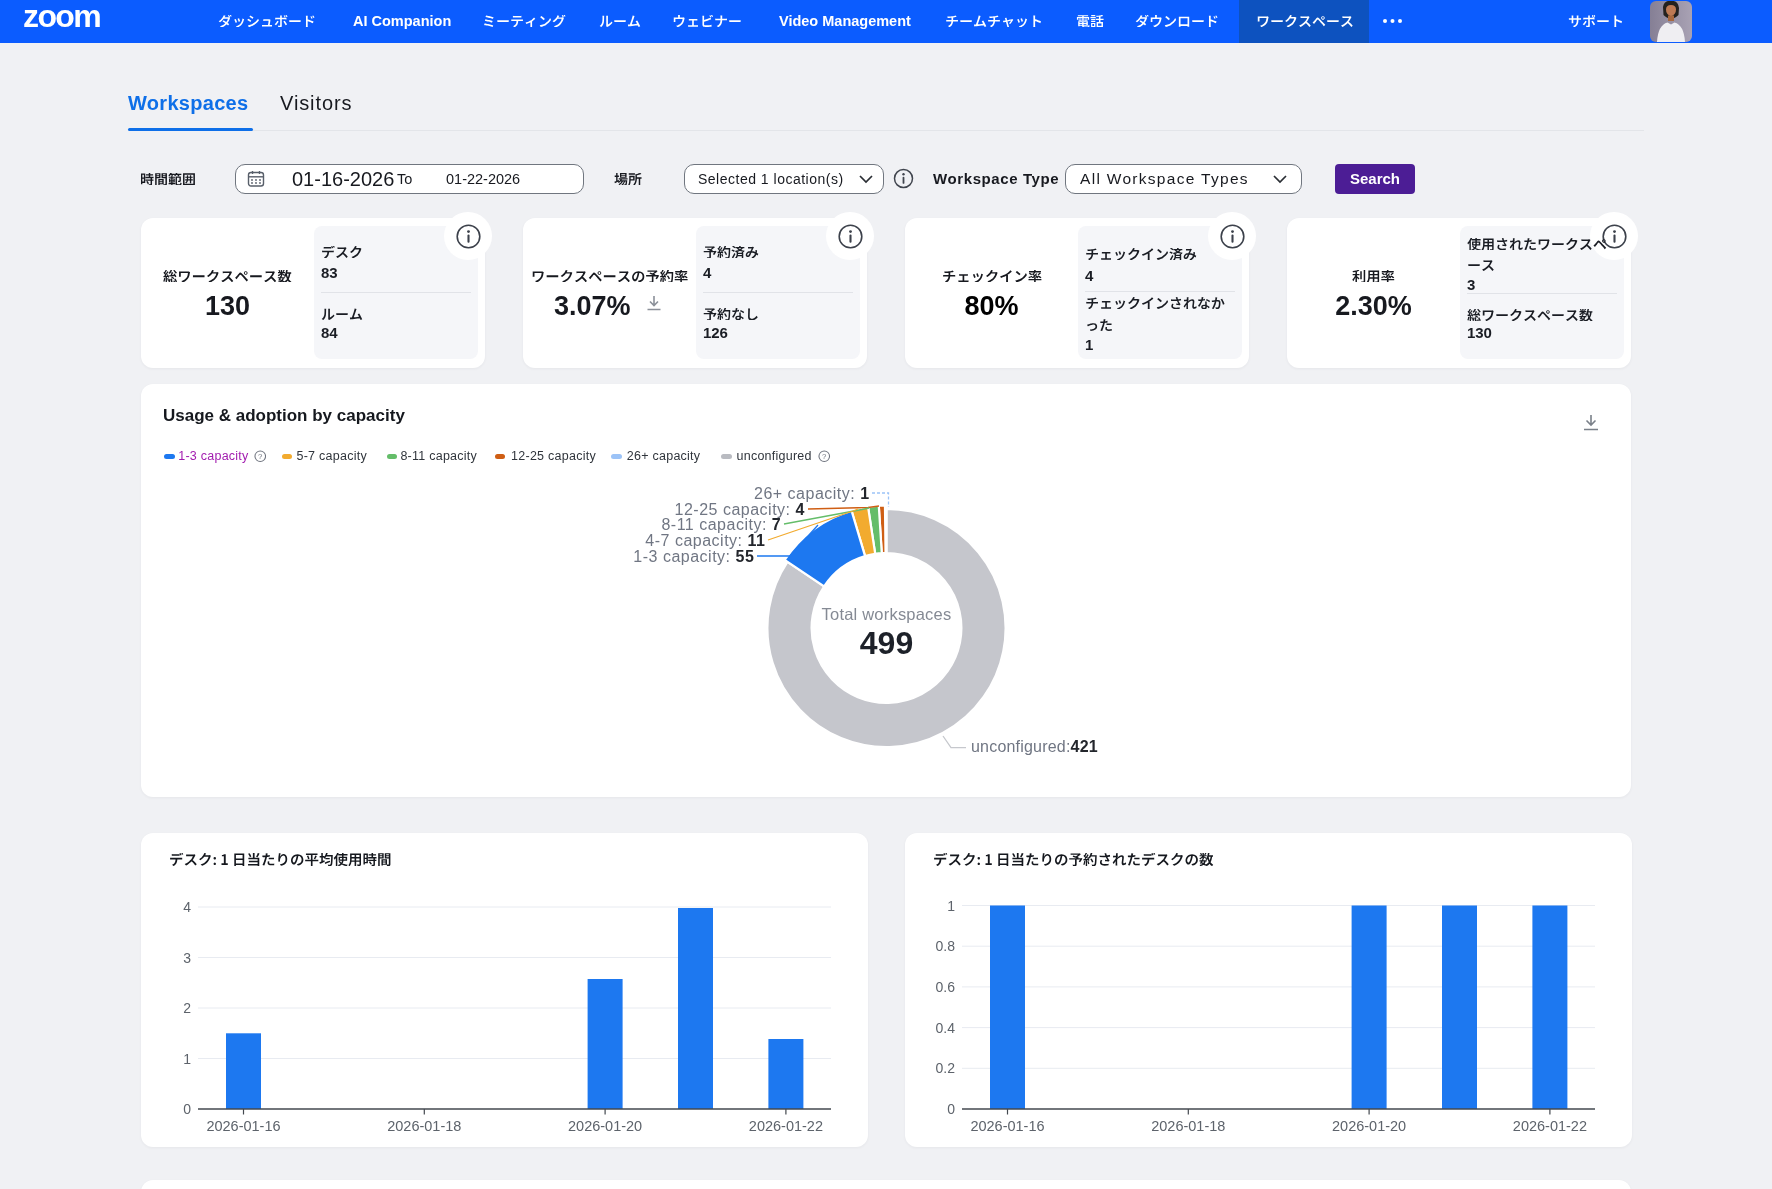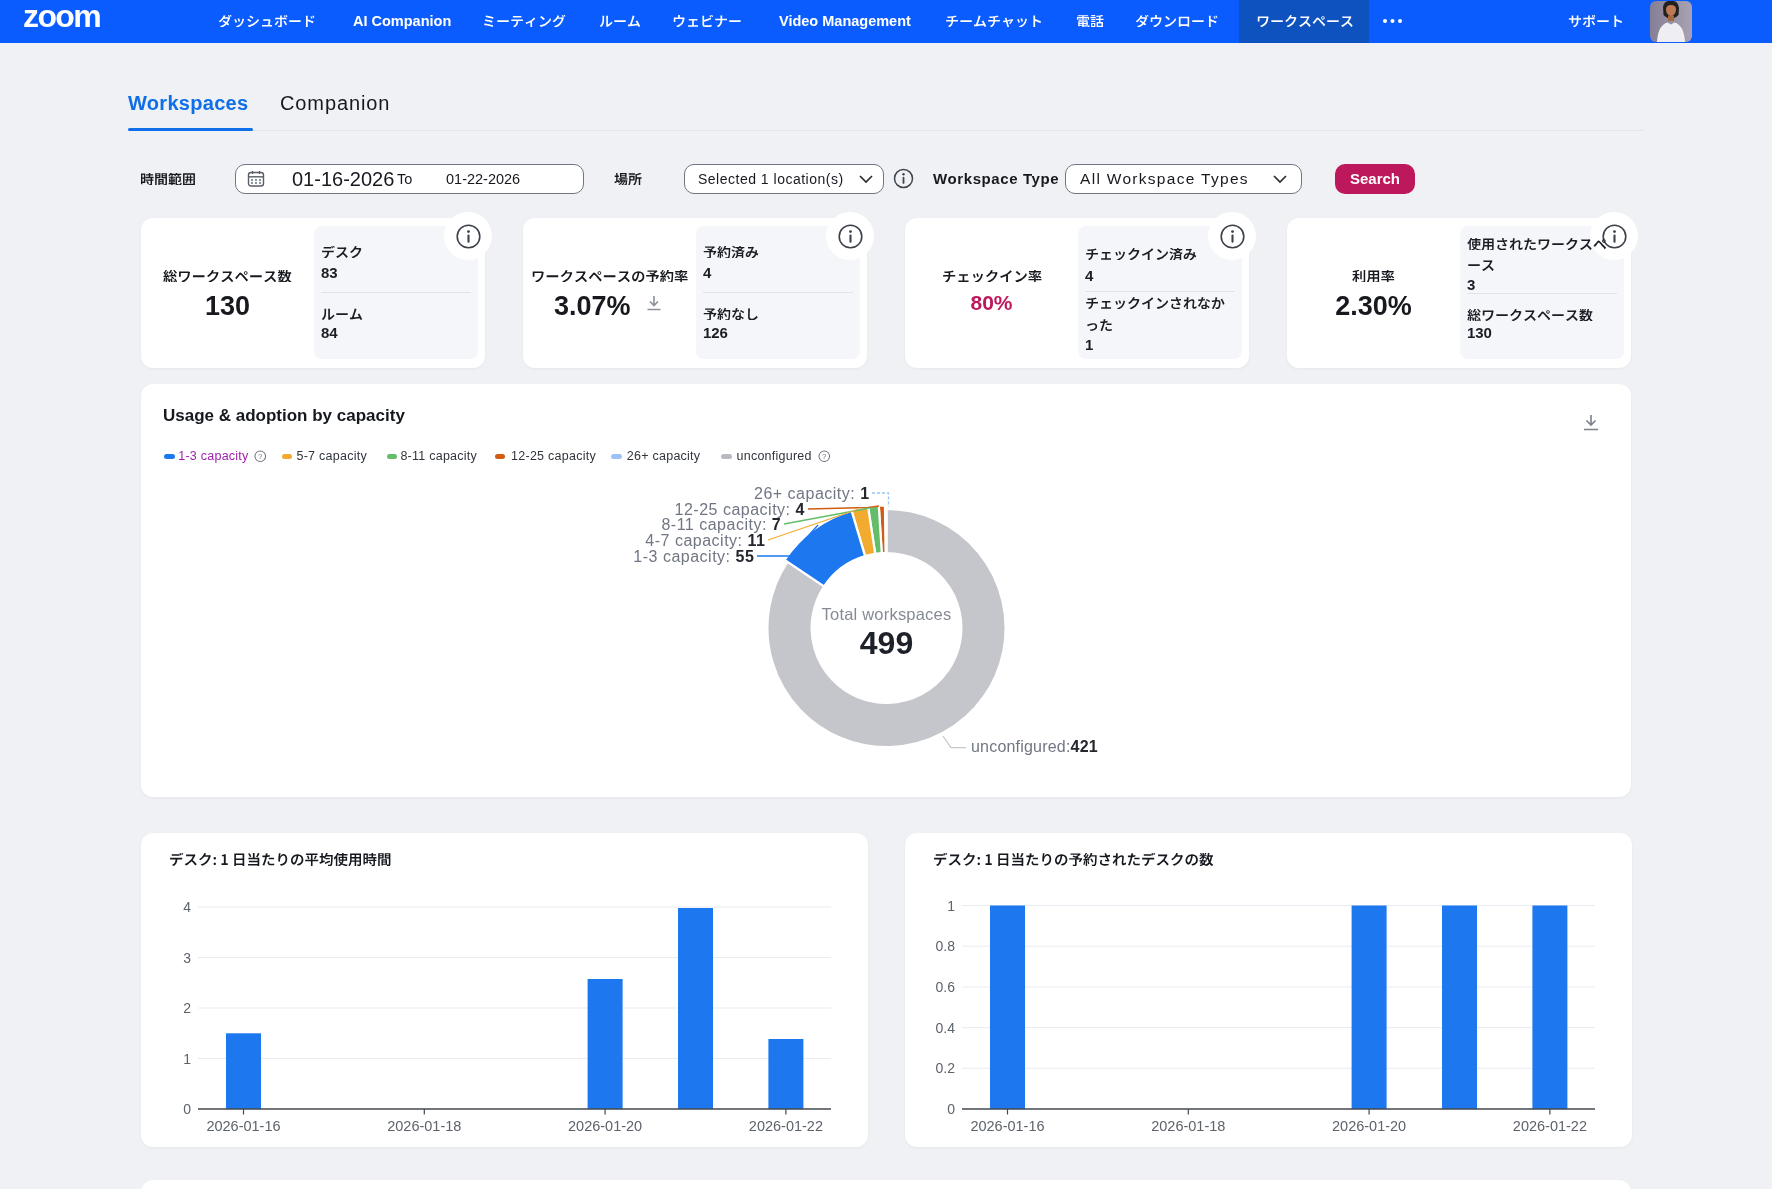--- a/index.html
+++ b/index.html
@@ -163,21 +163,21 @@
     </defs>
 <g clip-path="url(#avc)">
       <rect width="42" height="41" fill="url(#avg)"></rect>
 <path d="M13 6 Q14 -1 21 0 Q28 -1 29 7 L28.5 14 Q25 17.5 21 17.5 Q17 17.5 13.5 14 Z" fill="#23211f"></path>
 <path d="M16 8.5 Q16 4 21 4 Q26 4 26 8.5 Q26 13.5 21 15.5 Q16 13.5 16 8.5 Z" fill="#bd7954"></path>
 <path d="M18 14.5 L24 14.5 L24 20 L18 20 Z" fill="#a8683f"></path>
 <path d="M7 41 Q8 24 17.5 21.5 L21 23.5 L24.5 21.5 Q34 24 35 41 Z" fill="#efeef2"></path>
 </g>
   </svg>
 <div class="abs" style="left:128px;top:92px;font-size:20px;font-weight:bold;letter-spacing:.3px;color:#0e6fe8">Workspaces</div>
-<div class="abs" style="left:280px;top:92px;font-size:20px;letter-spacing:.9px;color:#17191f">Companion</div>
+<div class="abs" style="left:280px;top:92px;font-size:20px;letter-spacing:.9px;color:#17191f">Visitors</div>
 <div class="abs" style="left:128px;top:130px;width:1516px;height:1px;background:#e3e5e9"></div>
 <div class="abs" style="left:128px;top:128px;width:125px;height:3px;background:#0e6fe8;border-radius:2px"></div>
 <svg style="position:absolute;left:140.0px;top:172.6px;" width="56.0" height="12.3" viewBox="0 -820 4000 880" fill="#17191f">
     <use href="#j54" x="0"></use>
     <use href="#j62" x="1000"></use>
     <use href="#j58" x="2000"></use>
     <use href="#j46" x="3000"></use>
   </svg>
 <svg style="position:absolute;left:614.0px;top:172.6px;" width="28.0" height="12.3" viewBox="0 -820 2000 880" fill="#17191f">
     <use href="#j48" x="0"></use>
@@ -210,21 +210,21 @@
 <svg class="abs" style="left:893px;top:168px" width="21" height="21" viewBox="0 0 21 21">
     <circle cx="10.5" cy="10.5" r="9" fill="none" stroke="#40454e" stroke-width="1.5"></circle>
     <circle cx="10.5" cy="6.3" r="1.2" fill="#40454e"></circle>
     <rect x="9.6" y="8.8" width="1.8" height="7" rx=".9" fill="#40454e"></rect>
   </svg>
 <div class="sel" style="left:1065px;top:164px;width:237px"></div>
 <div class="abs" style="left:1080px;top:165px;line-height:28px;font-size:15.5px;letter-spacing:1.3px;color:#17191f">All Workspace Types</div>
 <svg class="abs" style="left:1272px;top:172px" width="16" height="14" viewBox="0 0 16 14" fill="none" stroke="#2a2e34" stroke-width="1.7">
     <path d="M2 4 L8 10 L14 4"></path>
   </svg>
-<div class="abs" style="left:1335px;top:164px;width:80px;height:30px;background:#be185d;border-radius:10px;color:#fff;font-size:15px;font-weight:bold;text-align:center;line-height:30px">Search</div>
+<div class="abs" style="left:1335px;top:164px;width:80px;height:30px;background:#4c1d95;border-radius:4px;color:#fff;font-size:15px;font-weight:bold;text-align:center;line-height:30px">Search</div>
 <div class="card" style="left:141px;top:218px;width:344px;height:150px"></div>
 <div class="subbox" style="left:313.7px;top:226px;width:164.6px;height:133.4px"></div>
 <div class="abs" style="left:444px;top:212px;width:48px;height:48px;border-radius:50%;background:#fff;z-index:4"></div>
 <svg class="abs" style="left:455.5px;top:223.5px;z-index:5" width="25" height="25" viewBox="0 0 25 25">
     <circle cx="12.5" cy="12.5" r="11.3" fill="none" stroke="#3c414b" stroke-width="1.6"></circle>
     <circle cx="12.5" cy="7.6" r="1.4" fill="#3c414b"></circle>
     <rect x="11.45" y="10.5" width="2.1" height="8.2" rx="1" fill="#3c414b"></rect>
   </svg>
 <div class="card" style="left:523px;top:218px;width:344px;height:150px"></div>
 <div class="subbox" style="left:695.7px;top:226px;width:164.6px;height:133.4px"></div>
@@ -309,21 +309,21 @@
 <div class="abs" style="left:702.9px;top:323.4px;line-height:20px;font-size:15px;font-weight:bold;color:#1a1d24;z-index:6">126</div>
 <svg style="position:absolute;left:941.5px;top:269.5px;" width="100.1" height="12.6" viewBox="0 -820 7000 880" fill="#17191f">
     <use href="#j23" x="0"></use>
     <use href="#j16" x="1000"></use>
     <use href="#j24" x="2000"></use>
     <use href="#j17" x="3000"></use>
     <use href="#j14" x="4000"></use>
     <use href="#j41" x="5000"></use>
     <use href="#j56" x="6000"></use>
   </svg>
-<div class="abs" style="left:905px;top:291px;width:173px;text-align:center;font-size:21px;font-weight:bold;color:#be185d">80%</div>
+<div class="abs" style="left:905px;top:291px;width:173px;text-align:center;font-size:27px;font-weight:bold;color:#000000">80%</div>
 <svg style="position:absolute;left:1084.9px;top:247.6px;z-index:6;" width="112.0" height="12.3" viewBox="0 -820 8000 880" fill="#1a1d24">
     <use href="#j23" x="0"></use>
     <use href="#j16" x="1000"></use>
     <use href="#j24" x="2000"></use>
     <use href="#j17" x="3000"></use>
     <use href="#j14" x="4000"></use>
     <use href="#j41" x="5000"></use>
     <use href="#j55" x="6000"></use>
     <use href="#j10" x="7000"></use>
   </svg>

